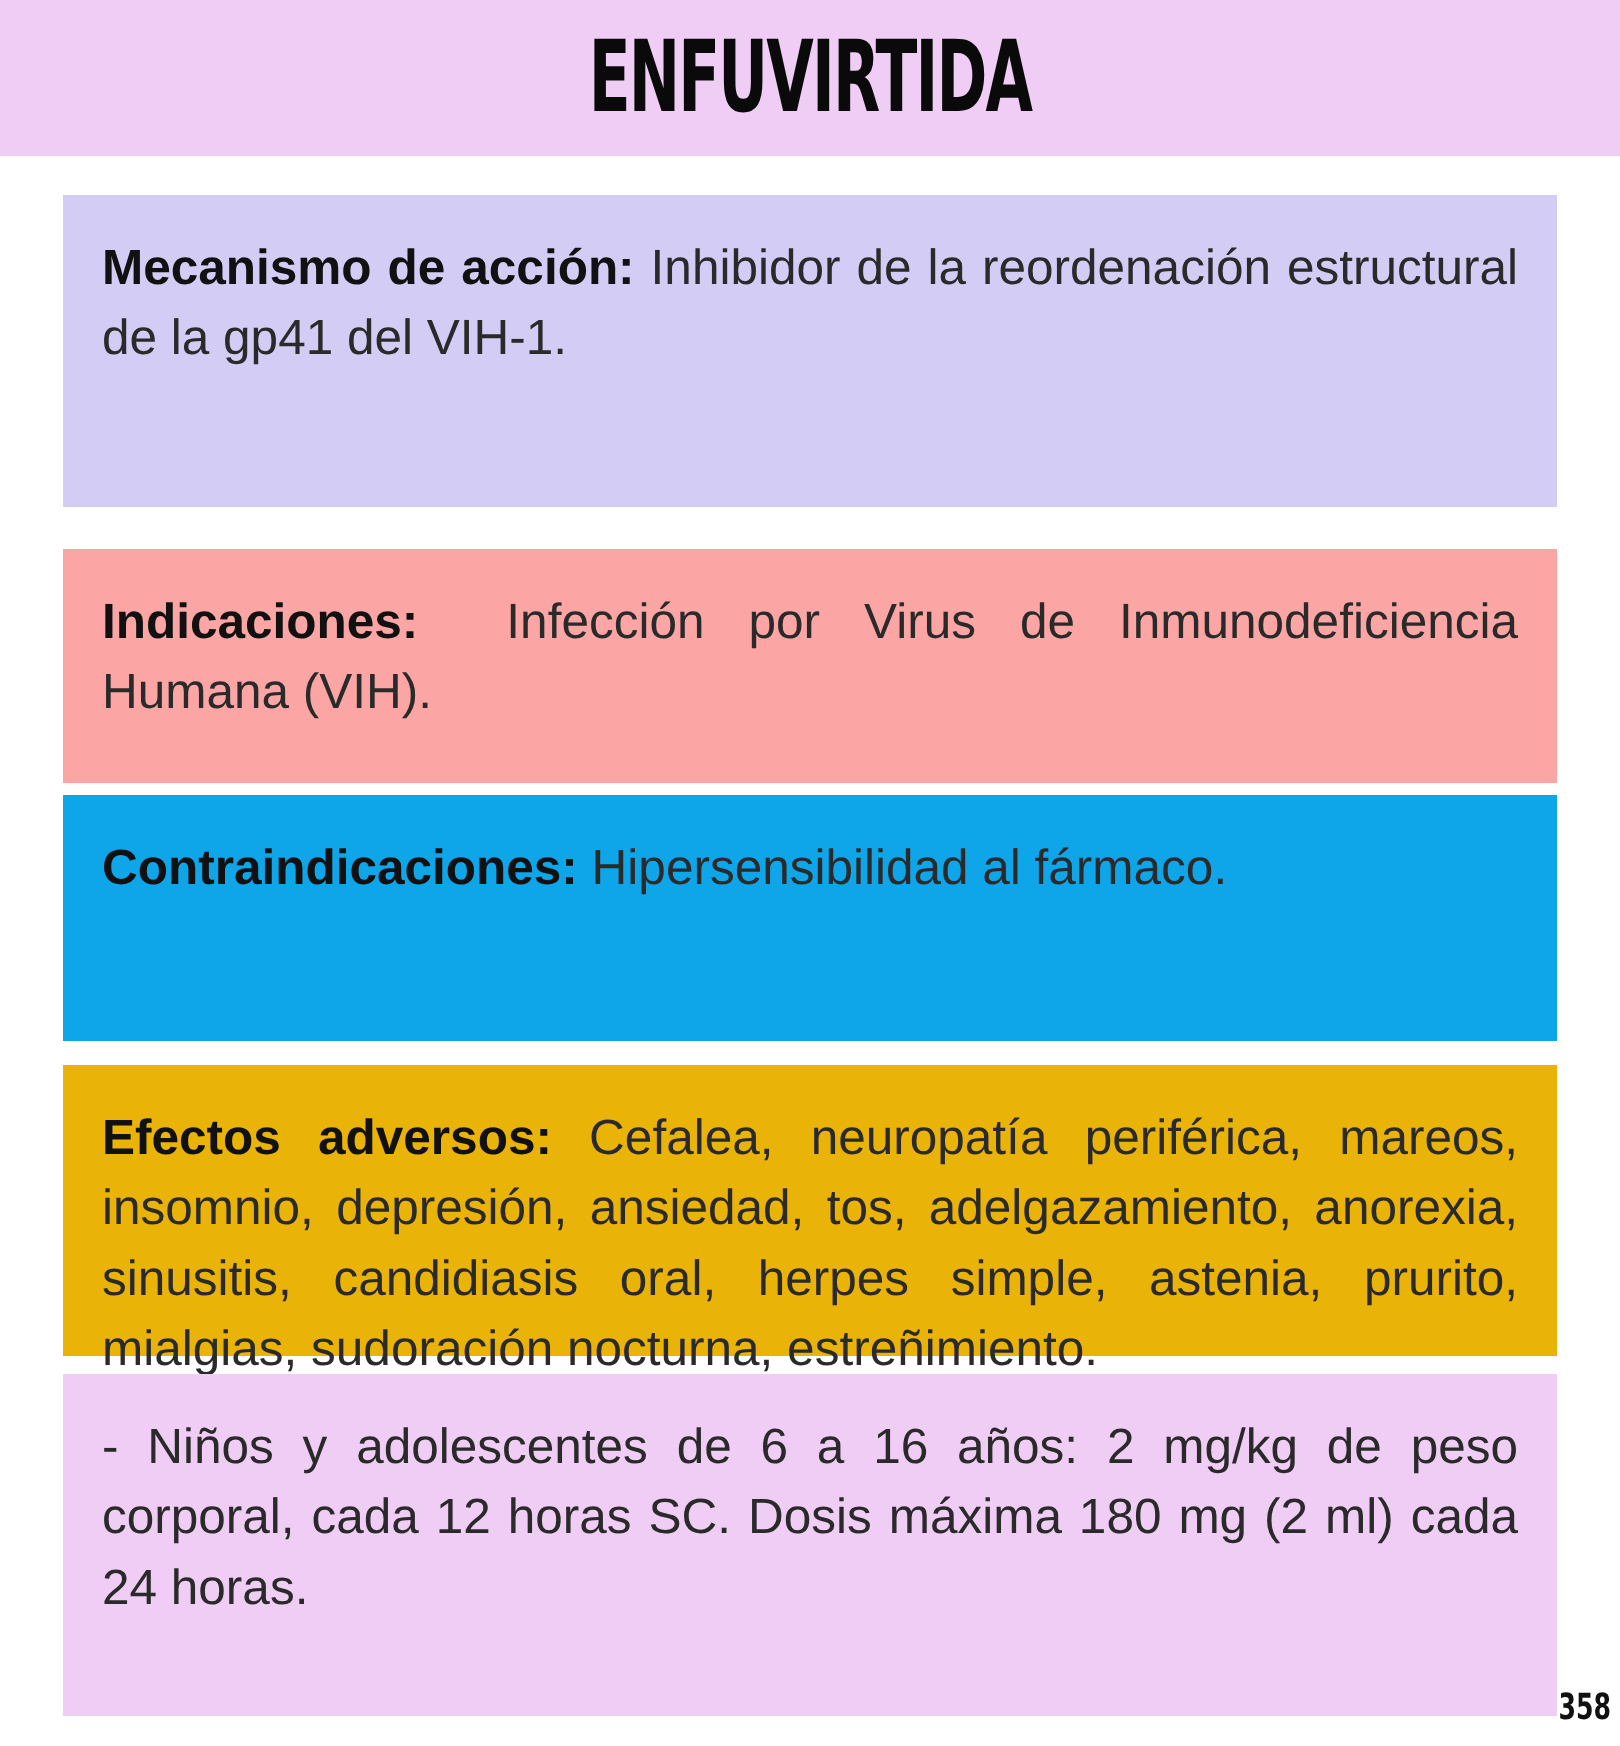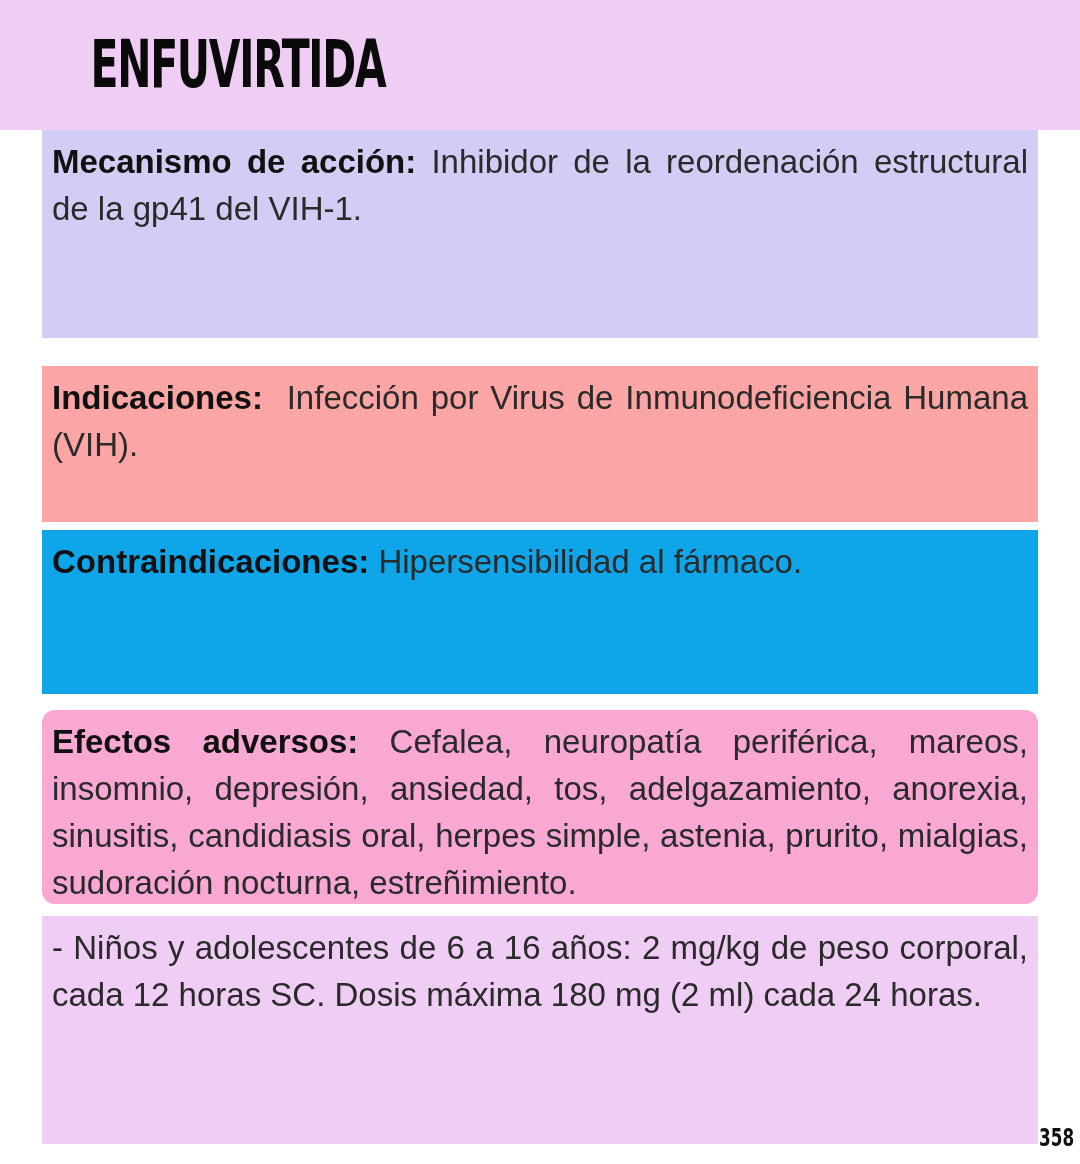--- a/index.html
+++ b/index.html
@@ -1,22 +1,22 @@
 <!DOCTYPE html>
 <html><head>
 <meta charset="utf-8">
 <style>
   html,body{margin:0;padding:0;}
   body{width:1080px;height:1164px;background:#ffffff;position:relative;overflow:hidden;font-family:"Liberation Sans",sans-serif;color:#1a1a1a;}
-  .header{position:absolute;left:0;top:0;width:1080px;height:130px;background:#efcdf4;display:flex;align-items:center;justify-content:flex-start;}
+  .header{position:absolute;left:0;top:0;width:1080px;height:104px;background:#efcdf4;display:flex;align-items:center;justify-content:center;}
   .title{font-family:"DejaVu Sans",sans-serif;font-weight:bold;font-size:66px;letter-spacing:-2px;transform:scaleX(0.62);color:#0a0a0a;margin:0;line-height:1;}
   .box{position:absolute;left:42px;width:996px;box-sizing:border-box;padding:8px 10px 0 10px;font-size:33px;line-height:47px;text-align:justify;}
   .box .label{font-weight:bold;color:#111;}
   .box .text{color:#2a2a2a;}
-  .p{margin:0;}
+  .p{margin:16px;}
   .pagenum{position:absolute;right:6px;top:1124px;font-family:"DejaVu Sans",sans-serif;font-weight:bold;font-size:24px;transform:scaleX(0.7);transform-origin:right;color:#111;}
 </style>
 </head>
 <body>
 
 <div class="header">
   <h1 class="title">ENFUVIRTIDA</h1>
 </div>
 
 <div class="box" style="top:130px;height:208px;background:#d3cdf5;">
@@ -24,21 +24,21 @@
 </div>
 
 <div class="box" style="top:366px;height:156px;background:#fca5a5;">
   <p class="p"><span class="label">Indicaciones:</span><span class="text" style="white-space:pre-wrap;">  Infección por Virus de Inmunodeficiencia Humana (VIH).</span></p>
 </div>
 
 <div class="box" style="top:530px;height:164px;background:#0ea5e9;">
   <p class="p"><span class="label">Contraindicaciones:</span><span class="text"> Hipersensibilidad al fármaco.</span></p>
 </div>
 
-<div class="box" style="top:710px;height:194px;background:#f9a8d4;border-radius:13px;">
+<div class="box" style="top:710px;height:194px;background:#eab308;">
   <p class="p"><span class="label">Efectos adversos:</span><span class="text"> Cefalea, neuropatía periférica, mareos, insomnio, depresión, ansiedad, tos, adelgazamiento, anorexia, sinusitis, candidiasis oral, herpes simple, astenia, prurito, mialgias, sudoración nocturna, estreñimiento.</span></p>
 </div>
 
 <div class="box" style="top:916px;height:228px;background:#efcdf4;">
   <p class="p"><span class="text">- Niños y adolescentes de 6 a 16 años: 2 mg/kg de peso corporal, cada 12 horas SC. Dosis máxima 180 mg (2 ml) cada 24 horas.</span></p>
 </div>
 
 <div class="pagenum">358</div>
 
 </body></html>

